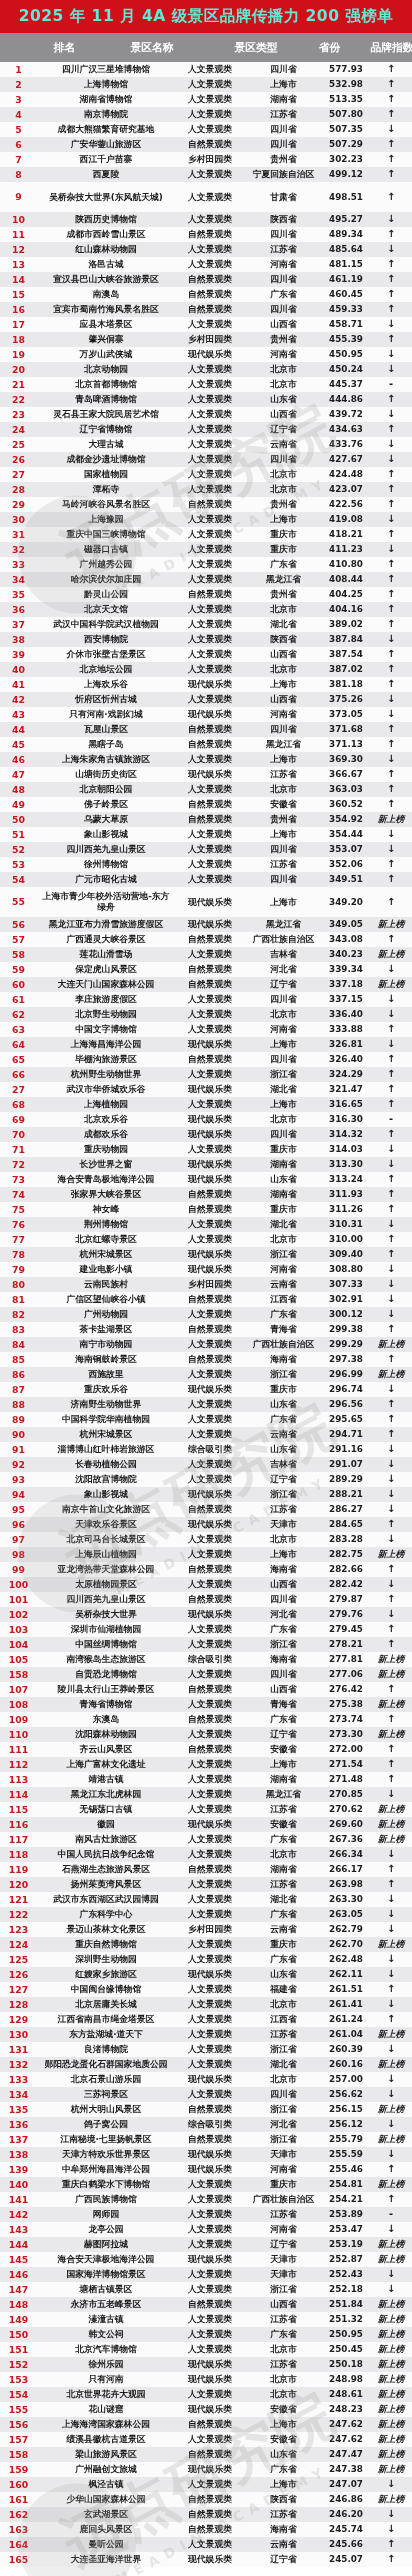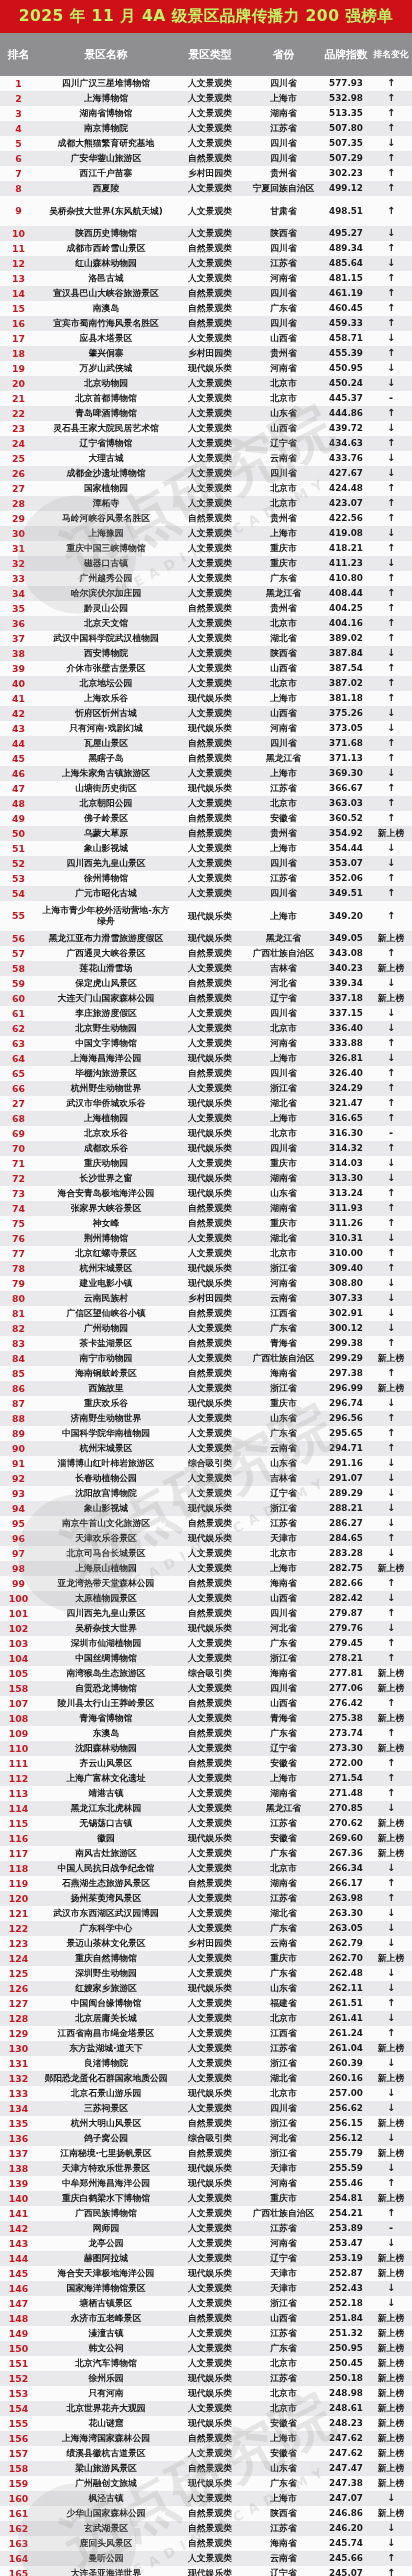--- a/index.html
+++ b/index.html
@@ -1,35 +1,35 @@
 <!DOCTYPE html>
 <html style="font-size:8.2px"><head>
 <meta charset="utf-8">
 <style>
   html,body{margin:0;padding:0;background:#fff;}
   body{width:412px;font-family:"DejaVu Sans","Liberation Sans",sans-serif;}
   .page{position:relative;width:412px;height:3129px;overflow:hidden;background:#fff;}
   .banner{height:33px;background:#d01018;display:flex;align-items:center;justify-content:center;}
-  .banner h1{margin:0;color:#bef264;font-size:15.5px;font-weight:bold;letter-spacing:0.5px;}
-  .thead{height:43px;background:#8f8f92;display:flex;align-items:center;color:#fff;font-weight:bold;font-size:10.8px;}
+  .banner h1{margin:0;color:#5eead4;font-size:15.5px;font-weight:bold;letter-spacing:0.5px;}
+  .thead{height:29px;background:#8f8f92;display:flex;align-items:center;color:#fff;font-weight:bold;font-size:10.8px;padding-left:46px;}
   .th{display:flex;align-items:center;justify-content:center;text-align:center;line-height:1.25;}
   .tbody{display:block;}
   .tr{display:flex;height:15px;background:#fbfbfb;font-size:8.8px;color:#1d1d1d;font-weight:bold;}
   .tr.even{background:#e9e9eb;}
   .tr.tall{height:30px;}
   .td{display:flex;align-items:center;justify-content:center;text-align:center;line-height:1.25;}
   .c-rank{width:37px;flex:0 0 37px;}
   .c-name{width:138px;flex:0 0 138px;padding:0 2.1px;box-sizing:border-box;}
   .c-type{width:70px;flex:0 0 70px;}
   .c-prov{width:77px;flex:0 0 77px;}
   .c-idx{width:48px;flex:0 0 48px;}
   .c-chg{width:42px;flex:0 0 42px;font-size:8.8px;}
   .tr .c-rank{color:#c8161f;font-size:9.3px;}
   .tr .c-chg{font-size:9.8px;}
-  .tr .c-chg.new{font-size:8.8px;}
+  .tr .c-chg.new{font-size:8.8px;font-style:italic;}
   .watermark{position:absolute;left:62px;width:319px;pointer-events:none;z-index:5;
              transform:rotate(-28deg);transform-origin:left center;text-align:center;}
   .wm-text{font-size:59px;font-weight:bold;color:rgba(150,150,150,0.22);white-space:nowrap;}
   .wm-sub{font-size:13.4px;letter-spacing:7.2px;color:rgba(150,150,150,0.22);font-weight:bold;margin-top:3.1px;}
   .wm-circle{position:absolute;left:-36px;top:-20.6px;width:118px;height:118px;border-radius:50%;
              background:rgba(150,150,150,0.16);}
   .wm1{top:526px;}
   .wm2{top:1525px;}
   .wm3{top:2514px;}
 </style>

